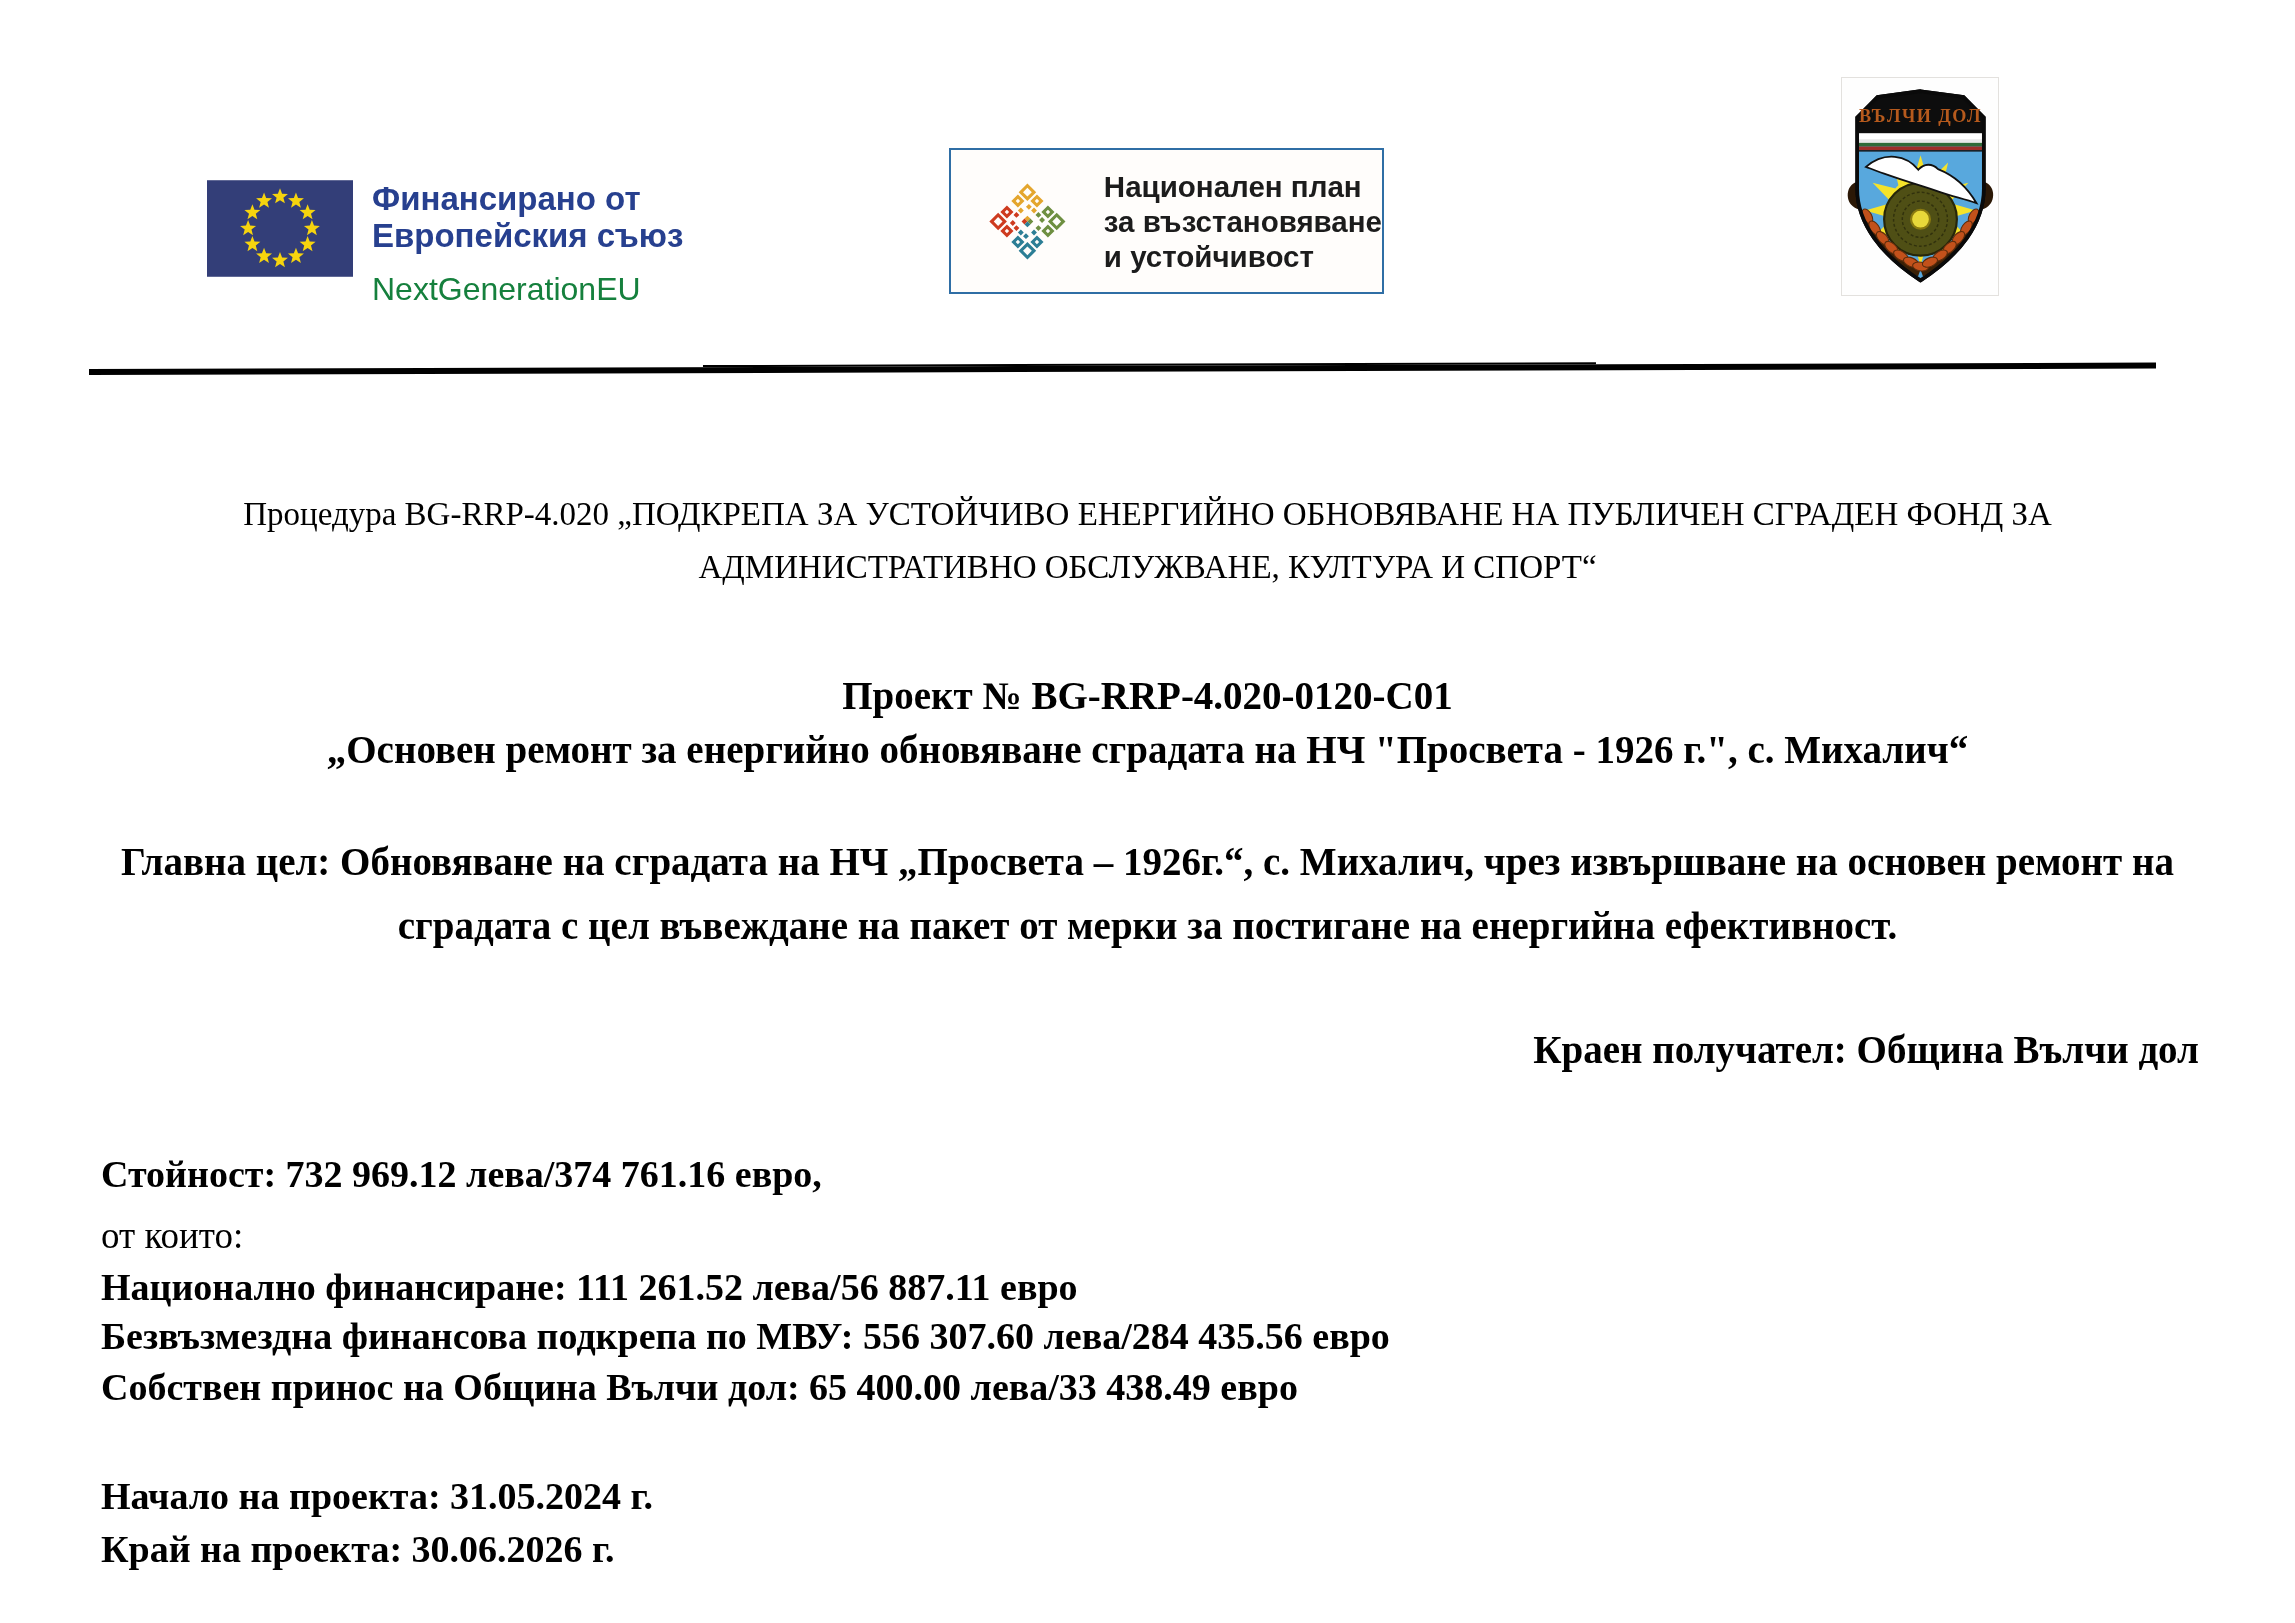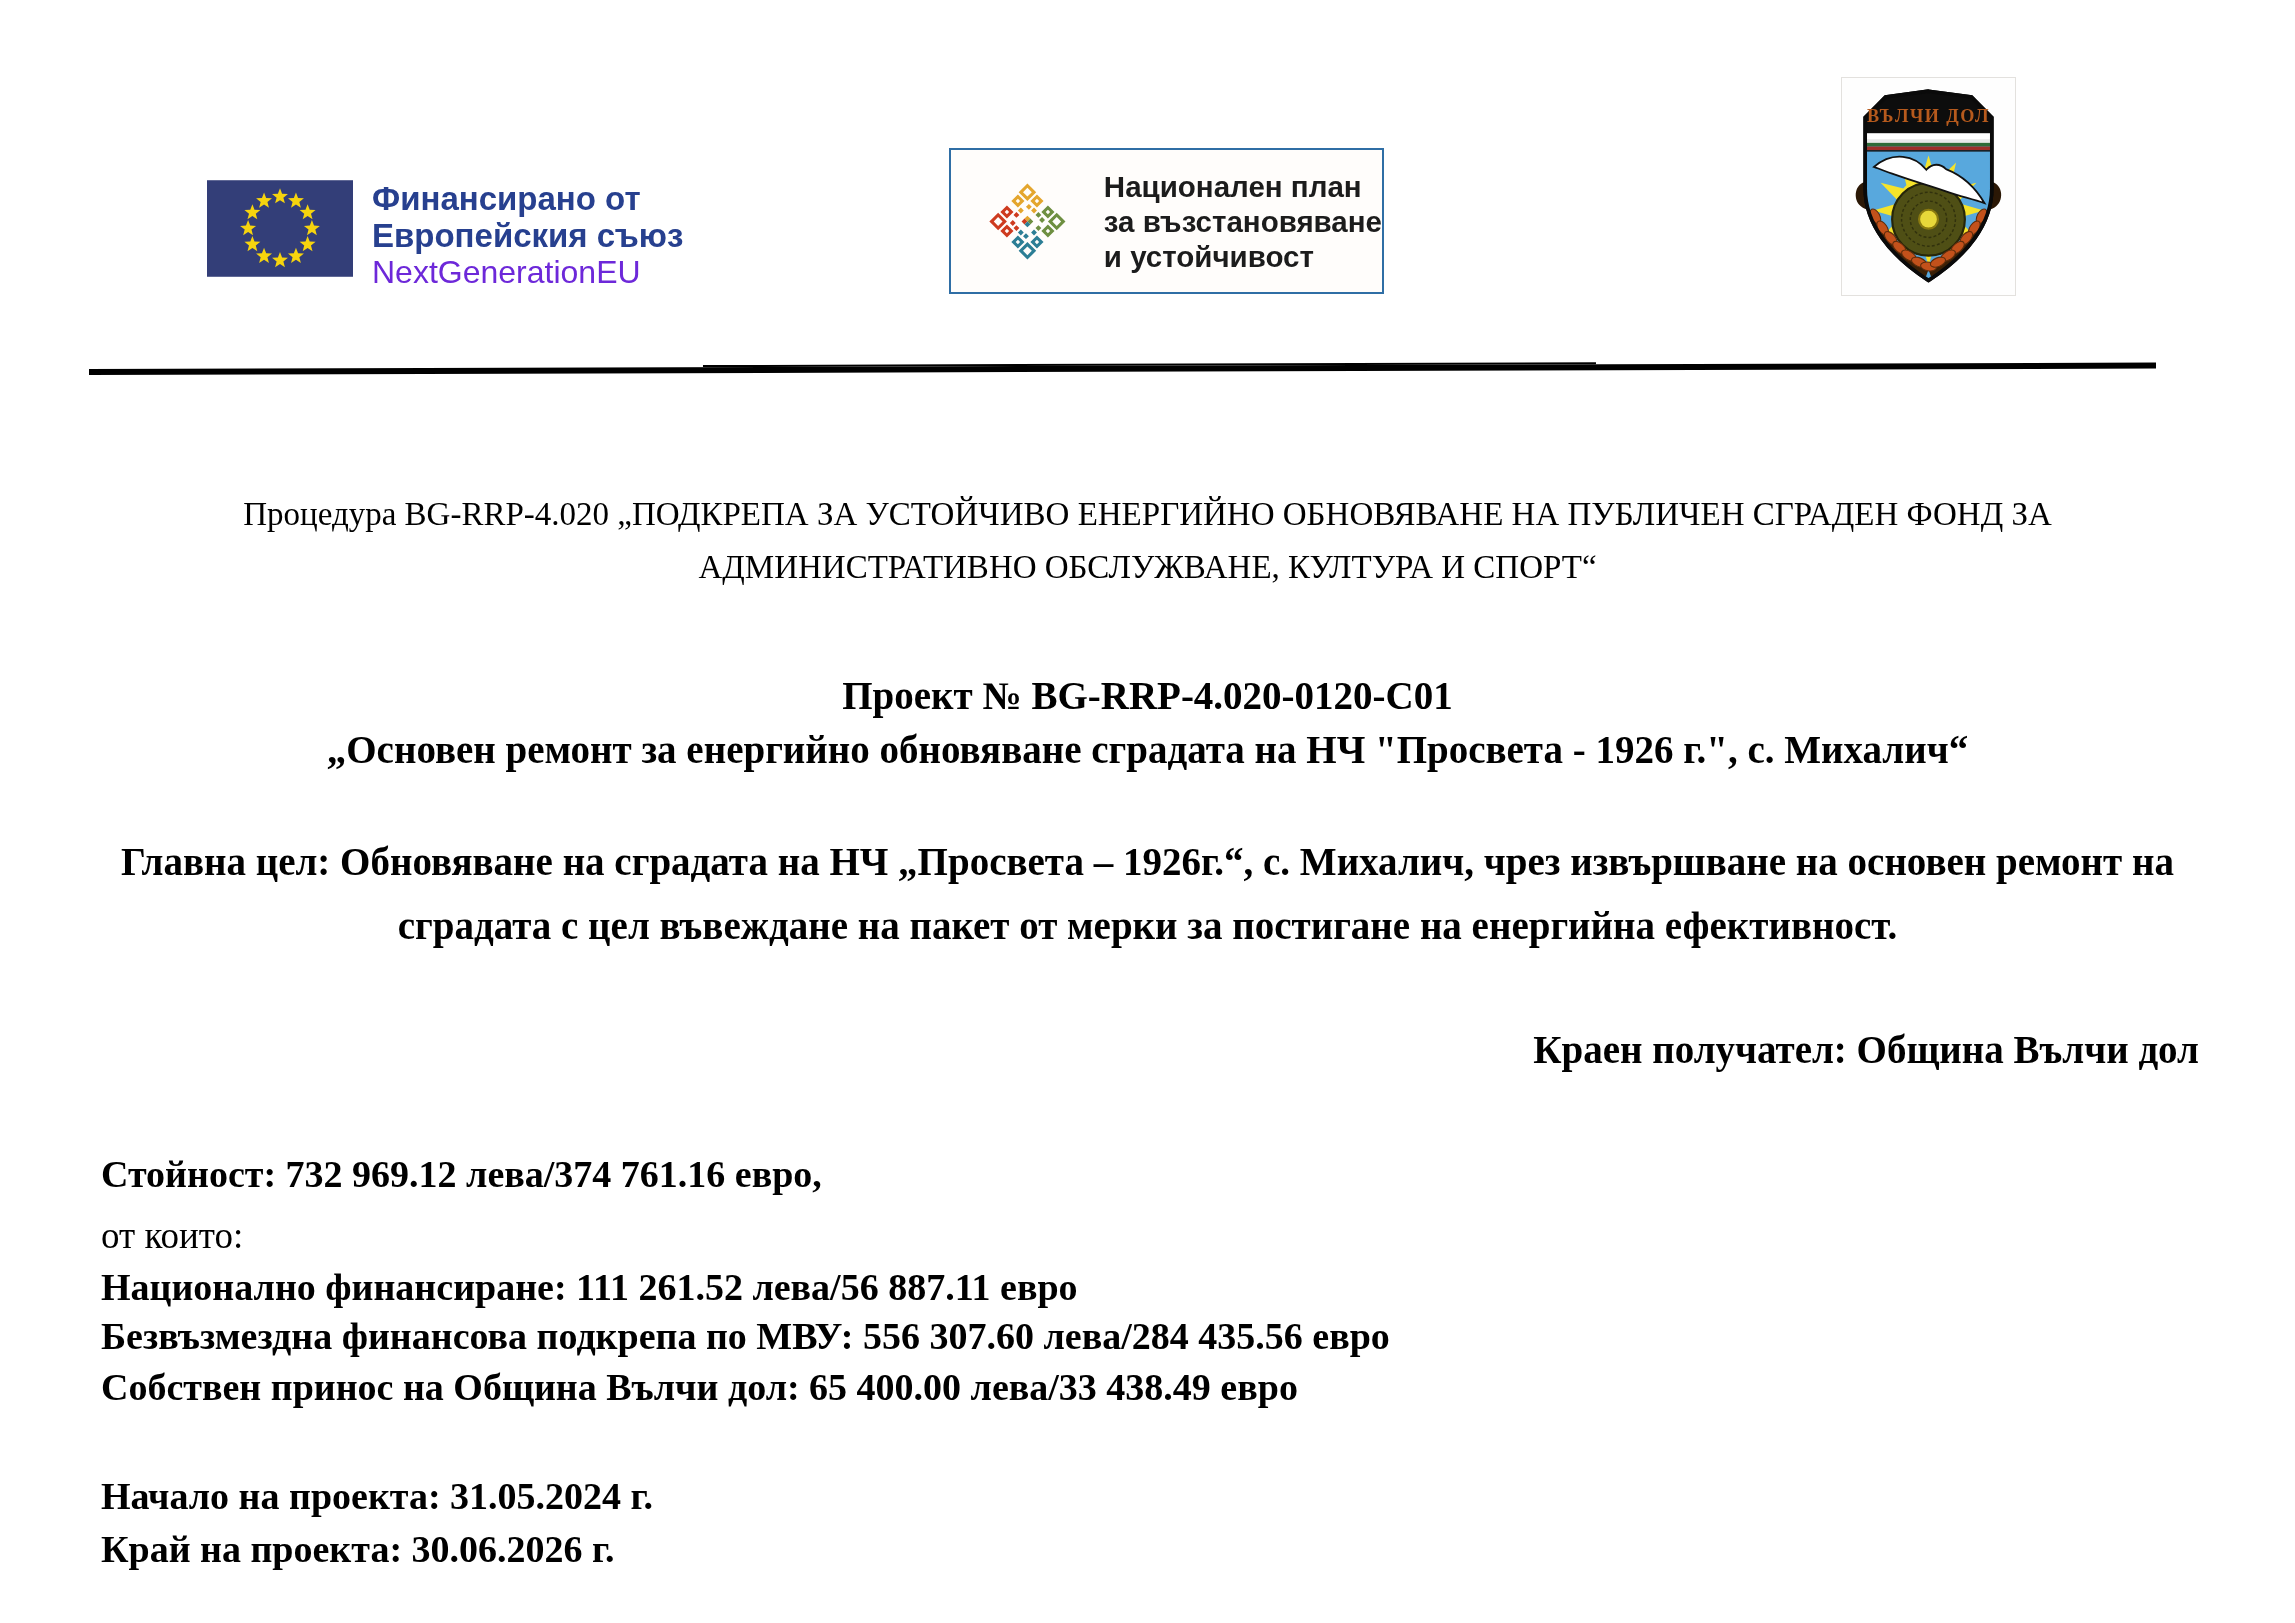--- a/index.html
+++ b/index.html
@@ -13,36 +13,36 @@
   }
   .page { position:absolute; inset:0; background:#fff; }
 
   
   .eu-logo { position:absolute; left:207px; top:180px; display:flex; align-items:flex-start; }
   .eu-flag { width:146px; height:97px; display:block; }
   .eu-text { margin-left:19px; font-family:"Liberation Sans","DejaVu Sans",sans-serif; }
   .eu-text .l1, .eu-text .l2 {
     font-size:33px; font-weight:bold; color:#27408f; line-height:37px; white-space:nowrap;
   }
-  .eu-text .l3 { font-size:32px; color:#6d28d9; line-height:35px; margin-top:1px; white-space:nowrap; }
+  .eu-text .l3 { font-size:32px; color:#15803d; line-height:35px; margin-top:18px; white-space:nowrap; }
 
   .npvu-box {
     position:absolute; left:949px; top:148px; width:435px; height:146px;
     border:2.4px solid #2f6ea5; background:#fffdfb;
     display:flex; align-items:center;
   }
   .npvu-diamond { width:121px; height:121px; margin-left:35px; display:block; }
   .npvu-text {
     margin-left:35px;
     font-family:"Liberation Sans","DejaVu Sans",sans-serif;
     font-weight:bold; font-size:29.5px; line-height:35px; color:#1c1c1c; white-space:nowrap;
   }
 
   .crest-wrap {
-    position:absolute; left:1841px; top:77px; width:175px; height:219px;
+    position:absolute; left:1841px; top:77px; width:158px; height:219px;
     background:#fefefe; border:0.8px solid #e3e1de;
     display:flex; align-items:center; justify-content:center;
   }
   .crest-svg { width:153px; height:211px; display:block; }
   .crest-title {
     font-family:"Liberation Serif","DejaVu Serif",serif;
     font-weight:bold; font-size:25px; letter-spacing:2px;
     fill:#b65a1d; text-anchor:middle;
   }
 

